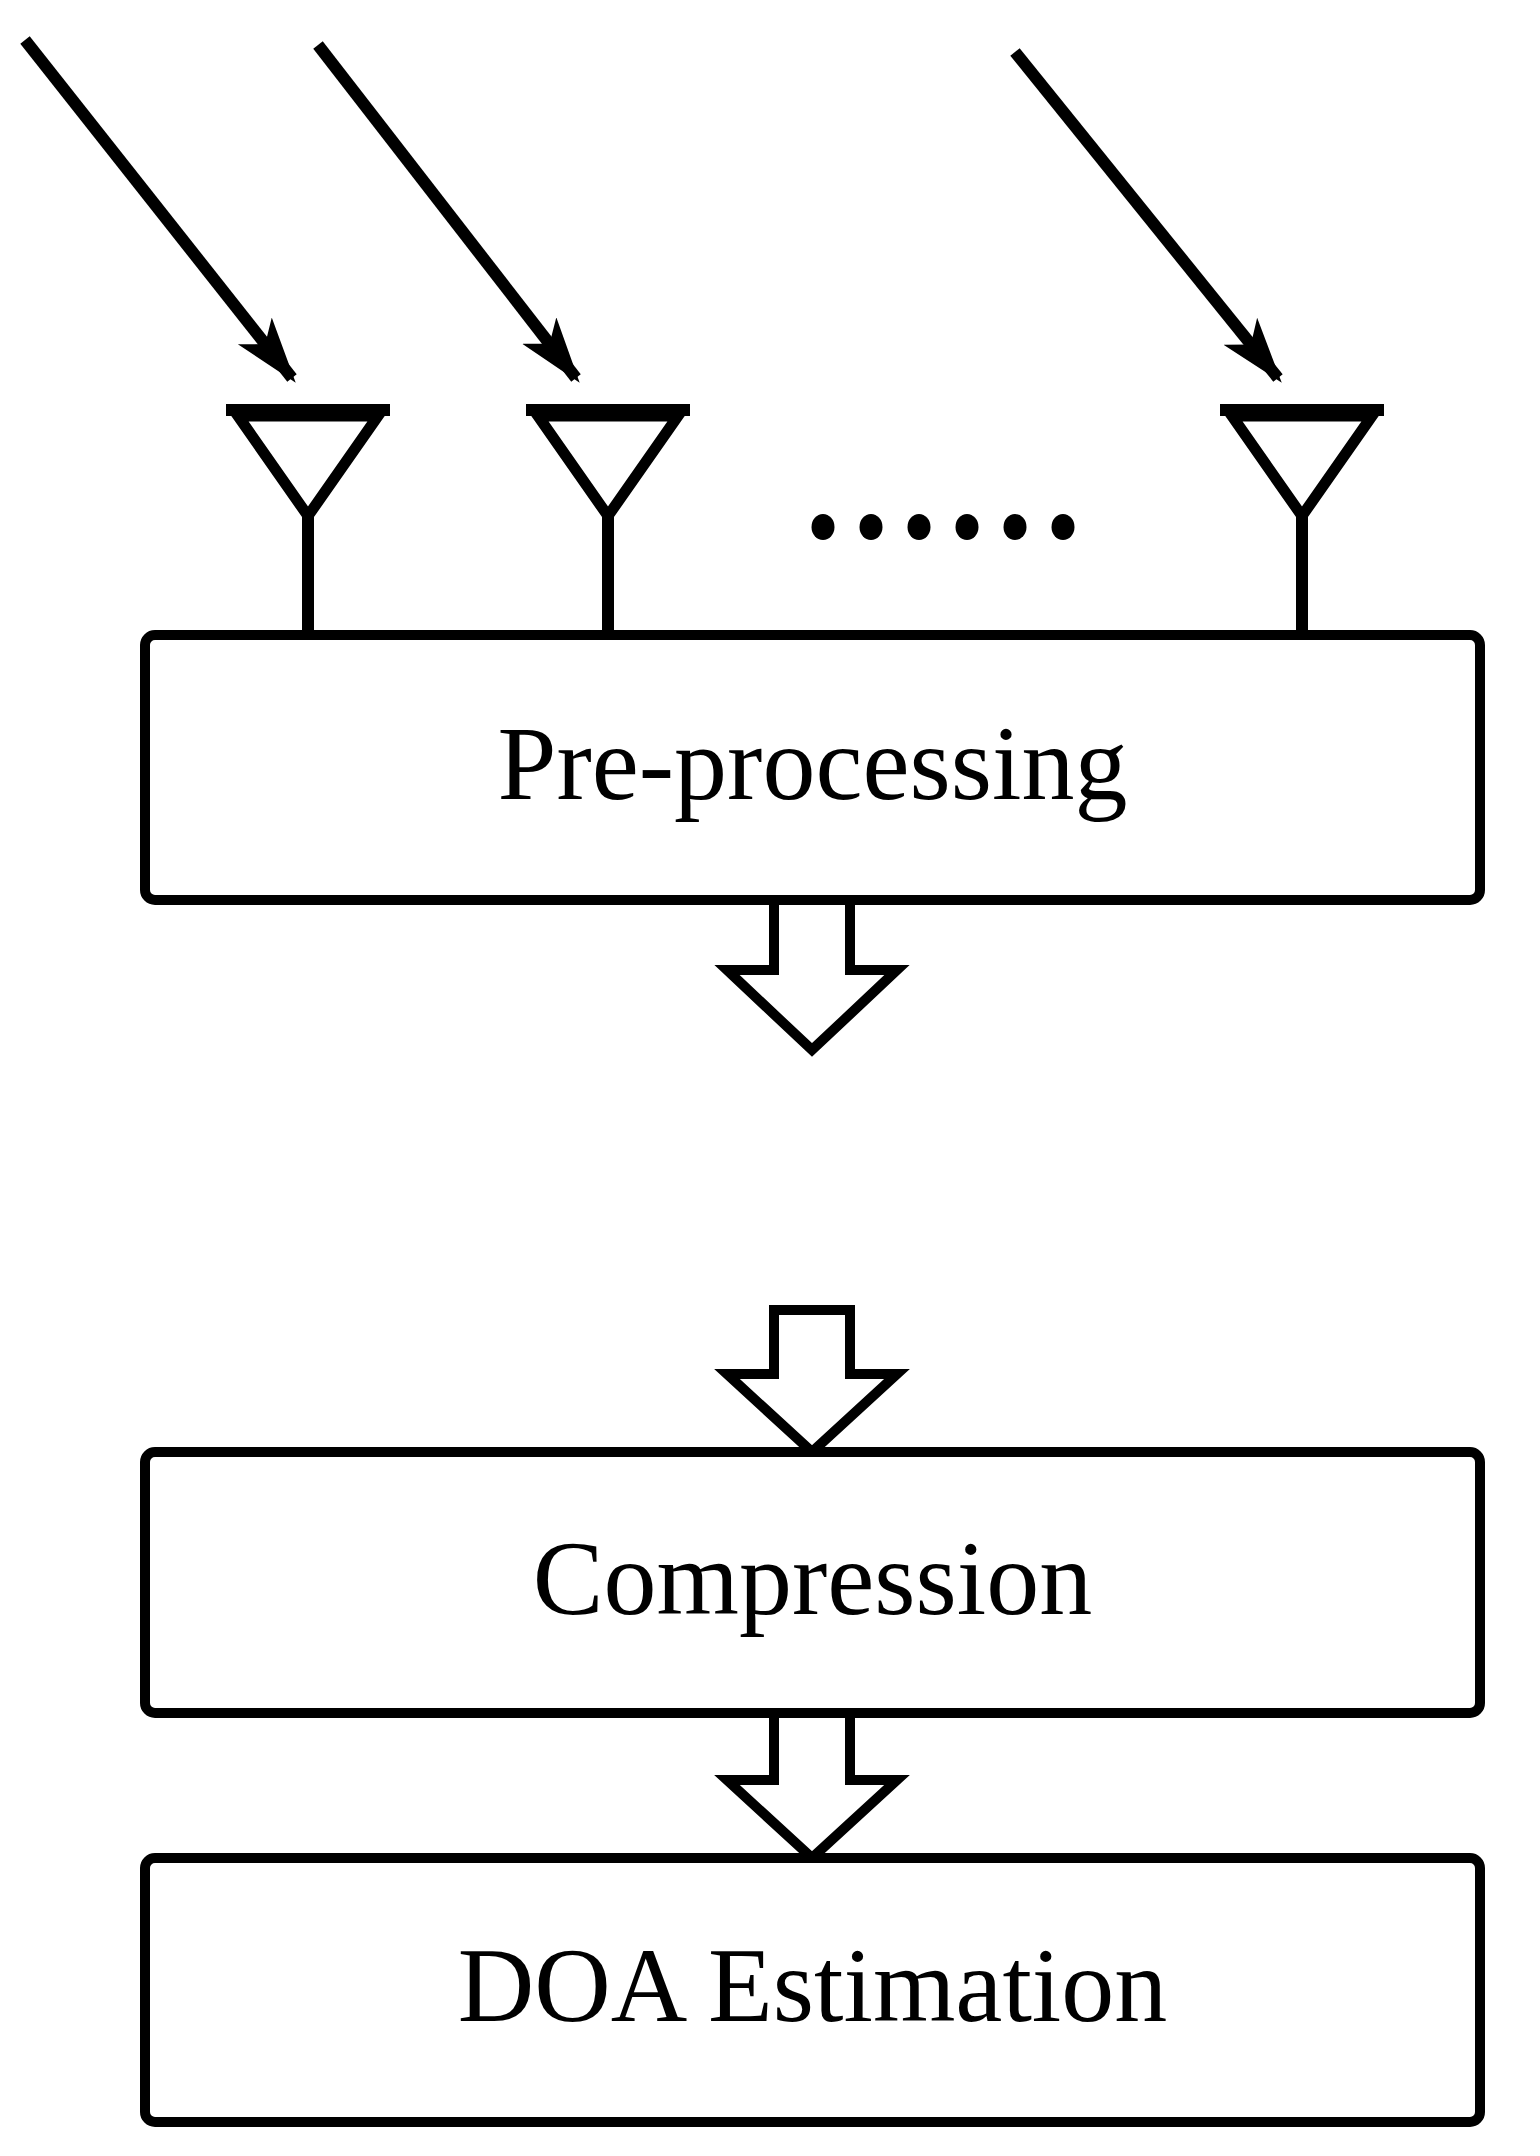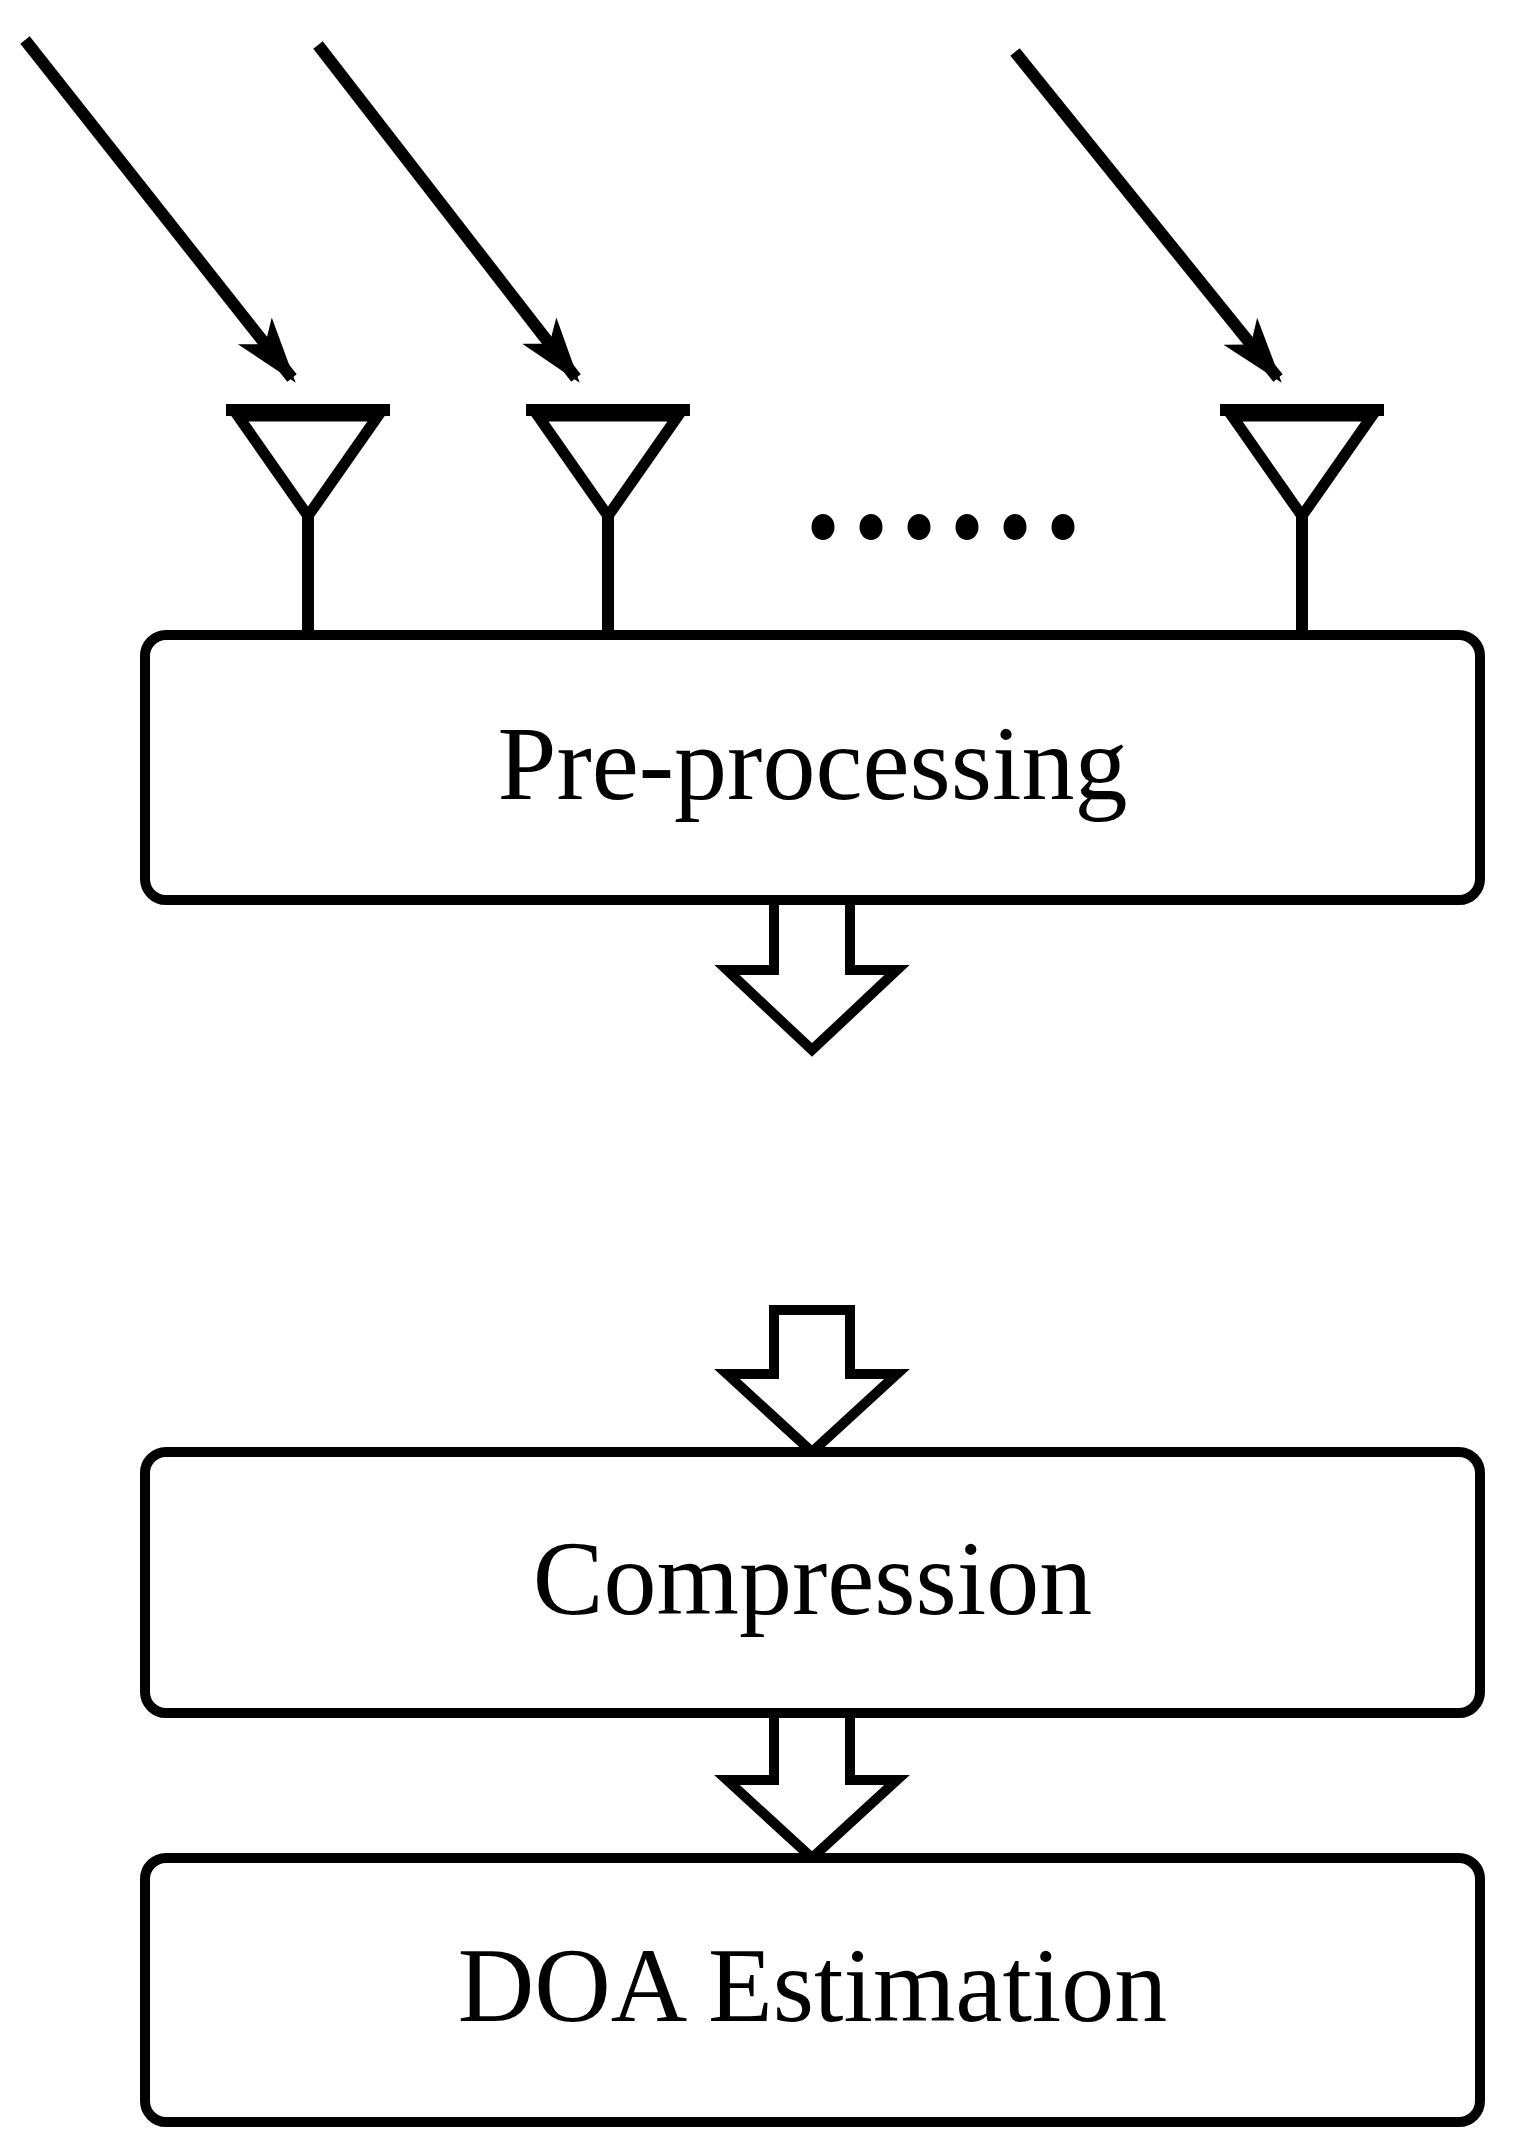--- a/index.html
+++ b/index.html
@@ -14,21 +14,21 @@
   .gfx {
     position: absolute;
     left: 0; top: 0;
     width: 1540px; height: 2156px;
   }
   .stage-box {
     position: absolute;
     left: 140px;
     width: 1325px;           
     border: 10px solid #000000;
-    border-radius: 26px;
+    border-radius: 15px;
     background: #ffffff;
     display: flex;
     align-items: center;
     justify-content: center;
     box-sizing: content-box;
   }
   .stage-label {
     font-size: 106px;
     line-height: 1;
     color: #000000;

